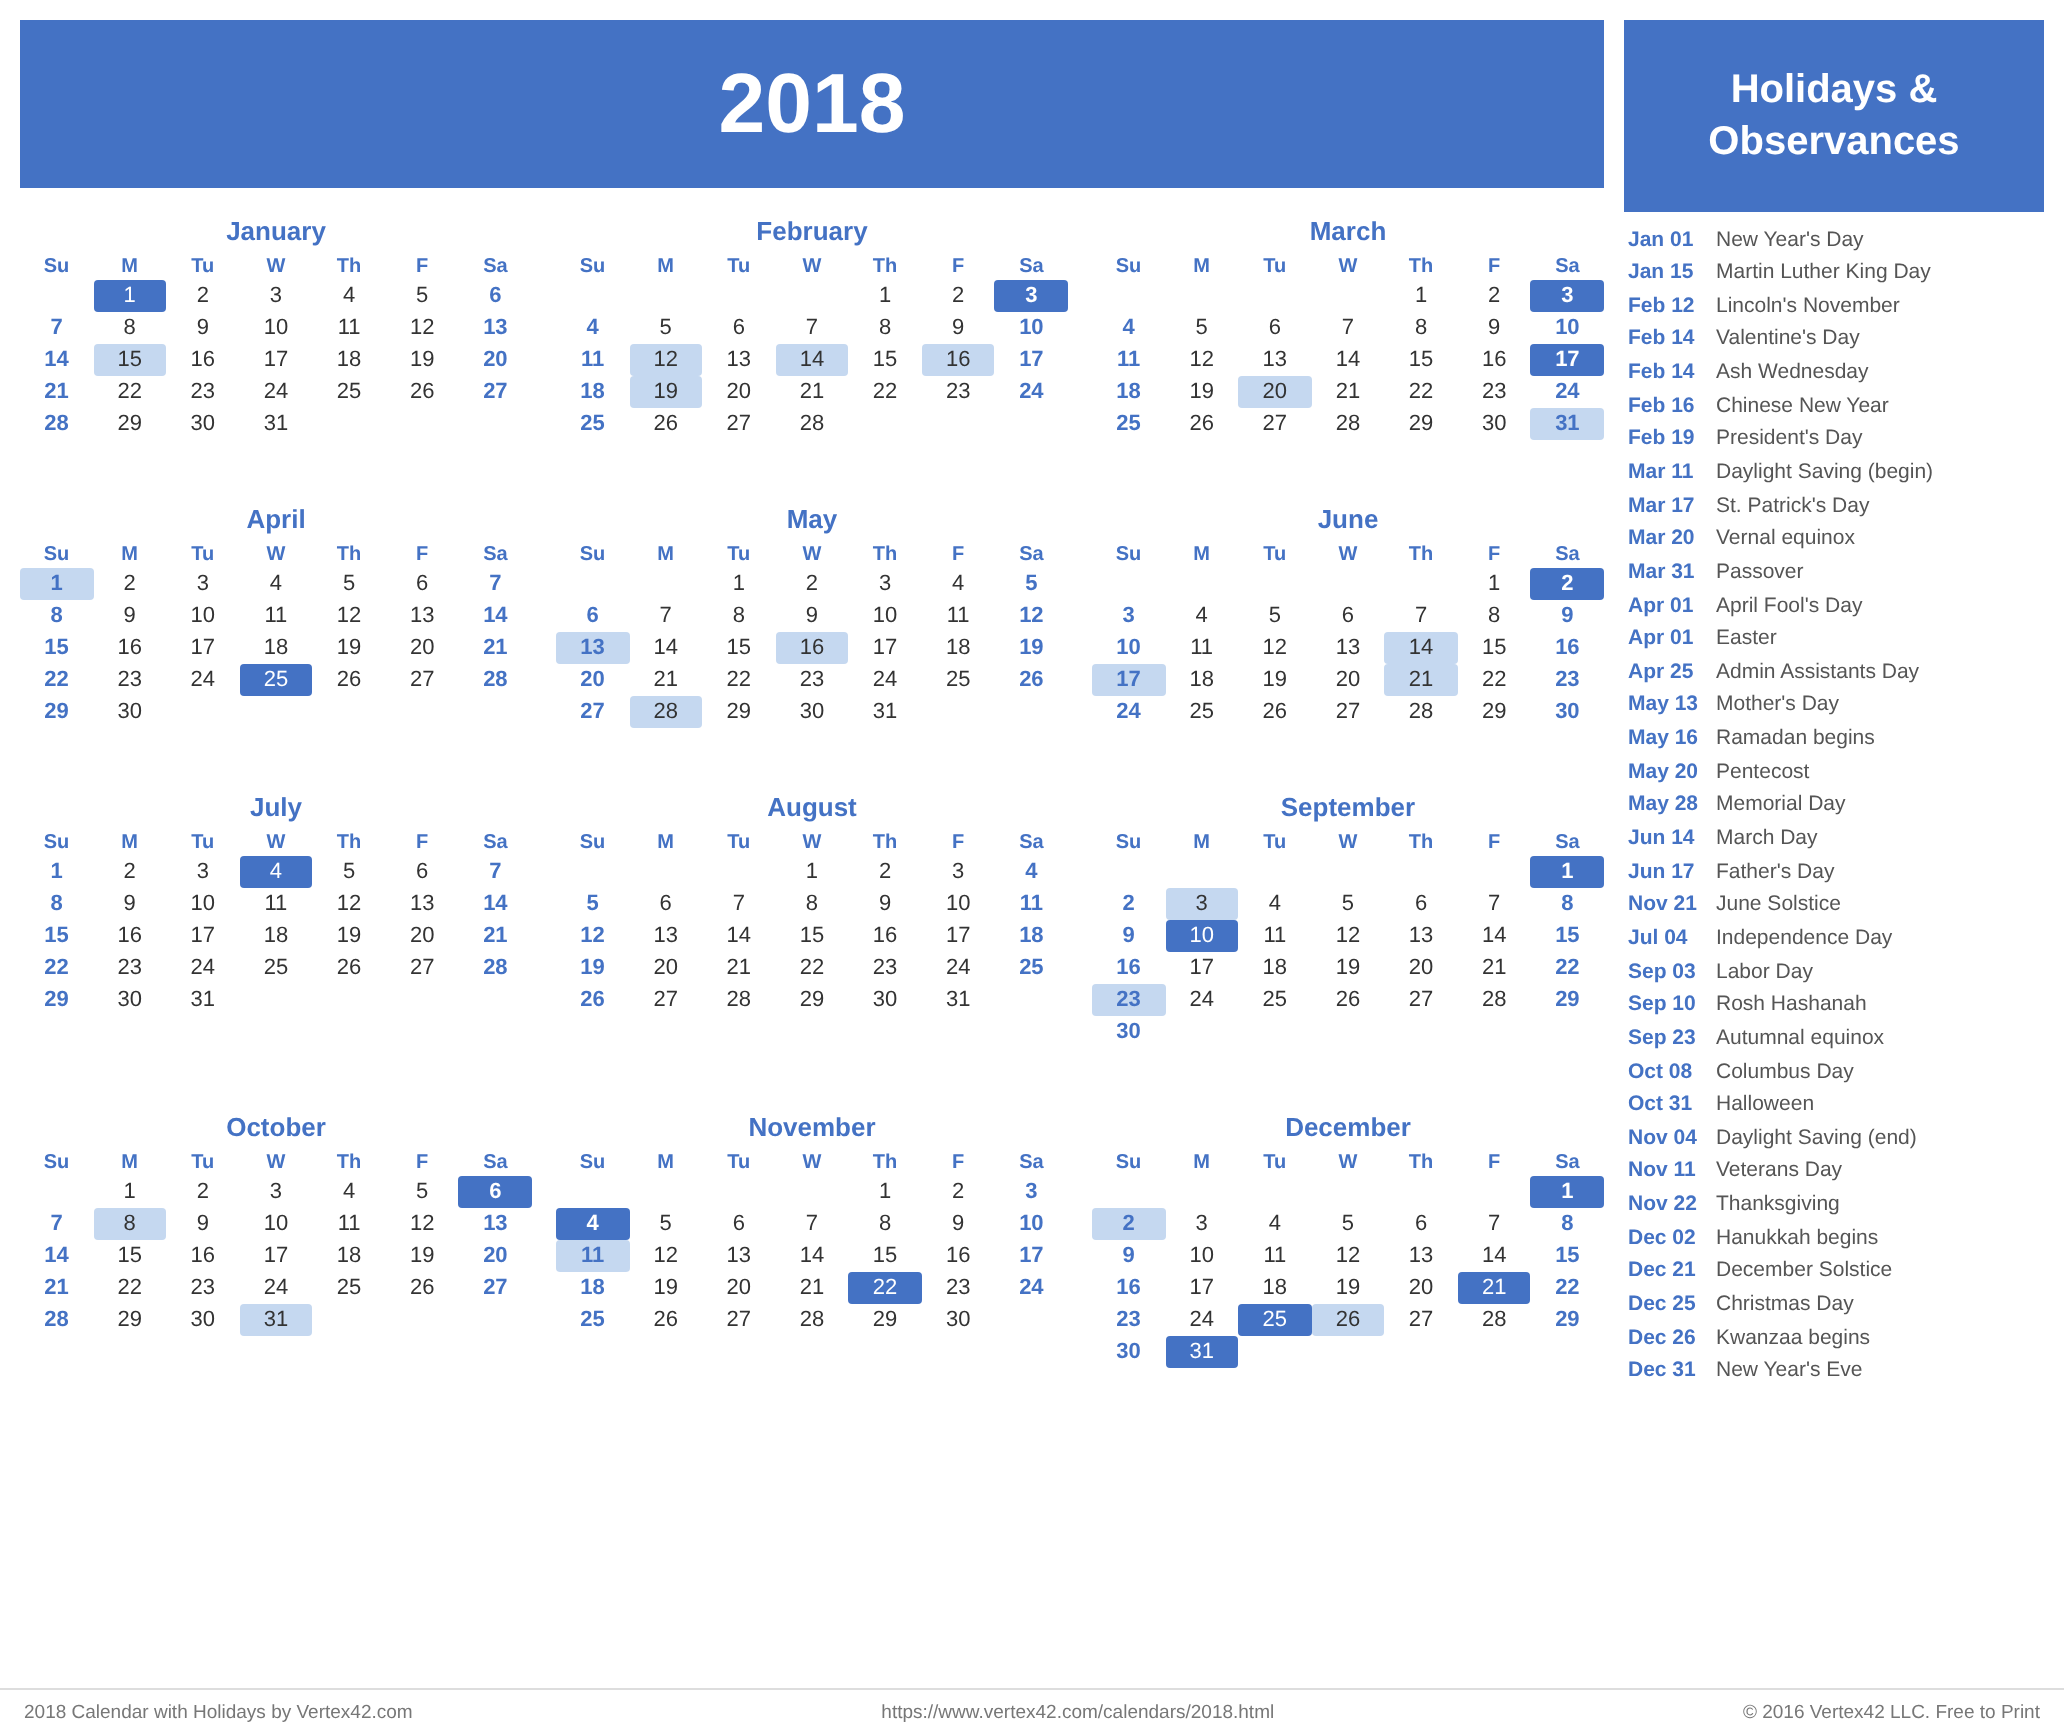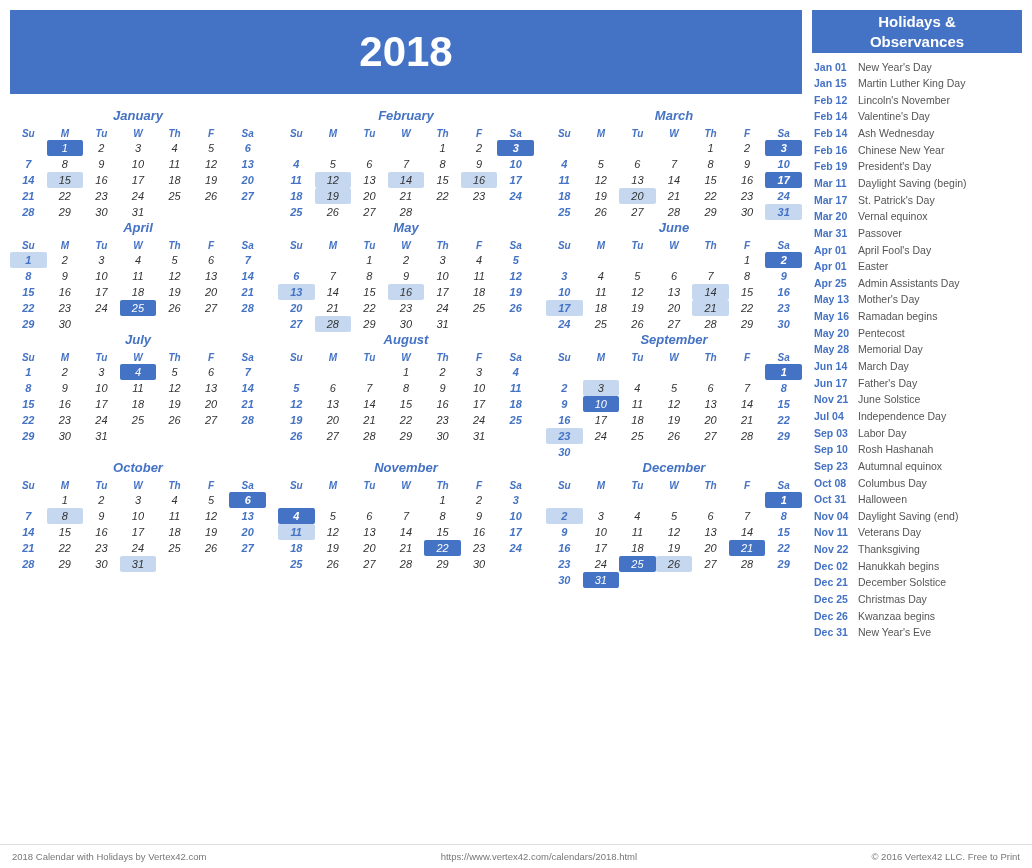--- a/index.html
+++ b/index.html
@@ -29,22 +29,21 @@
       text-align: center;
       font-size: 42px;
       font-weight: bold;
       padding: 18px 0;
       margin-bottom: 14px;
     }
 
     .months-grid {
       display: grid;
       grid-template-columns: repeat(3, 1fr);
-      gap: 0 12px;
-      font-style: italic;
+      gap: 32px 12px;
     }
 
     .month-block {
       width: 100%;
     }
 
     .month-title {
       text-align: center;
       font-weight: bold;
       font-size: 13px;
@@ -90,23 +89,23 @@
     
     .holidays-panel {
       width: 210px;
       flex-shrink: 0;
     }
 
     .holidays-header {
       background: #4472c4;
       color: white;
       text-align: center;
-      font-size: 15px;
+      font-size: 20px;
       font-weight: bold;
-      padding: 2px 8px;
+      padding: 22px 8px;
       line-height: 1.3;
       margin-bottom: 6px;
     }
 
     .holiday-item {
       display: flex;
       gap: 6px;
       font-size: 10.5px;
       padding: 1.5px 2px;
       line-height: 1.3;

